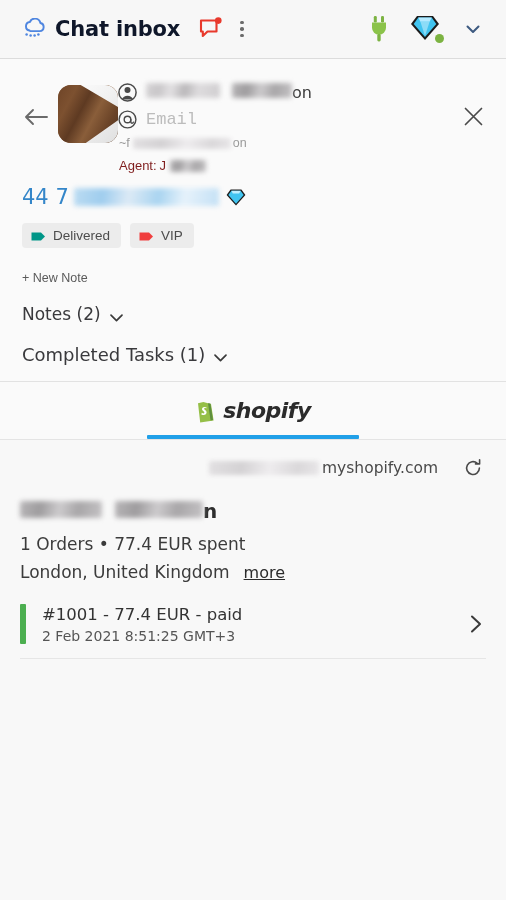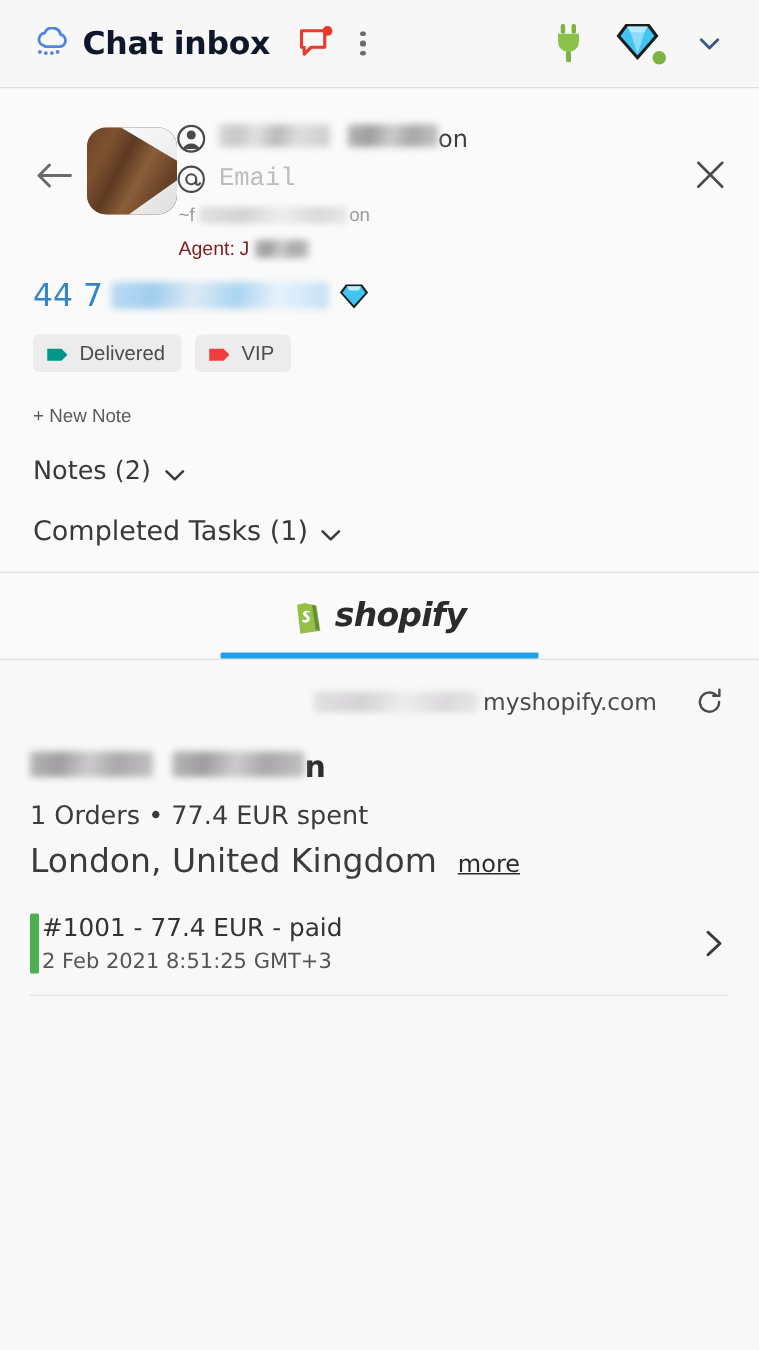--- a/index.html
+++ b/index.html
@@ -329,21 +329,21 @@
     color: #3b3b3b;
     font-family: "DejaVu Sans", sans-serif;
   }
   .customer-loc-row {
     margin-top: 8px;
     display: flex;
     align-items: baseline;
     gap: 14px;
   }
   .customer-loc {
-    font-size: 22px;
+    font-size: 17px;
     color: #3b3b3b;
     font-family: "DejaVu Sans", sans-serif;
   }
   .more-link {
     font-size: 16px;
     color: #2b2b2b;
     text-decoration: underline;
     cursor: pointer;
     font-family: "DejaVu Sans", sans-serif;
   }
@@ -357,21 +357,21 @@
     border-bottom: 1px solid #e6e6e6;
     cursor: pointer;
   }
   .order-bar {
     width: 6px;
     height: 40px;
     background: #4caf50;
     border-radius: 1px;
     flex: none;
   }
-  .order-texts { margin-left: 2px; flex: 1; min-width: 0; }
+  .order-texts { margin-left: 16px; flex: 1; min-width: 0; }
   .order-title {
     font-size: 16.5px;
     color: #333333;
     font-family: "DejaVu Sans", sans-serif;
   }
   .order-date {
     margin-top: 4px;
     font-size: 14px;
     color: #555555;
     font-family: "DejaVu Sans", sans-serif;

